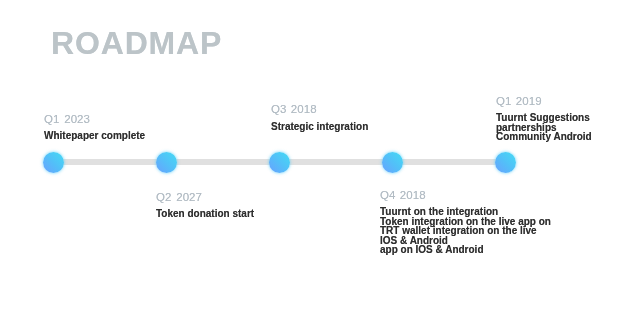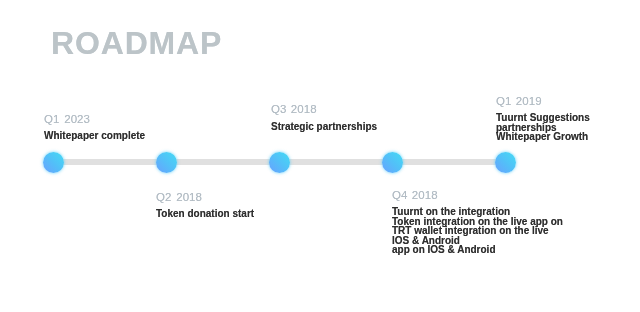--- a/index.html
+++ b/index.html
@@ -45,45 +45,45 @@
   <div class="dot" style="left:495px"></div>
 
   <div class="block" style="left:44px; top:113px">
     <div class="q-label">Q1  2023</div>
     <div class="q-body">
       <div>Whitepaper complete</div>
     </div>
   </div>
 
   <div class="block" style="left:156px; top:191px">
-    <div class="q-label">Q2  2018</div>
+    <div class="q-label">Q2  2027</div>
     <div class="q-body">
       <div>Token donation start</div>
     </div>
   </div>
 
   <div class="block" style="left:271px; top:103px">
     <div class="q-label wide-space">Q3 2018</div>
     <div class="q-body" style="margin-top:7px">
-      <div>Strategic partnerships</div>
+      <div>Strategic integration</div>
     </div>
   </div>
 
-  <div class="block" style="left:392px; top:189px">
+  <div class="block" style="left:380px; top:189px">
     <div class="q-label wide-space">Q4 2018</div>
     <div class="q-body">
       <div>Tuurnt on the integration</div>
       <div>Token integration on the live app on</div>
       <div>TRT wallet integration on the live</div>
       <div>IOS &amp; Android</div>
       <div>app on IOS &amp; Android</div>
     </div>
   </div>
 
   <div class="block" style="left:496px; top:95px">
     <div class="q-label wide-space">Q1 2019</div>
     <div class="q-body">
       <div>Tuurnt Suggestions</div>
       <div>partnerships</div>
-      <div>Whitepaper Growth</div>
+      <div>Community Android</div>
     </div>
   </div>
 </div>
 
 </body></html>

